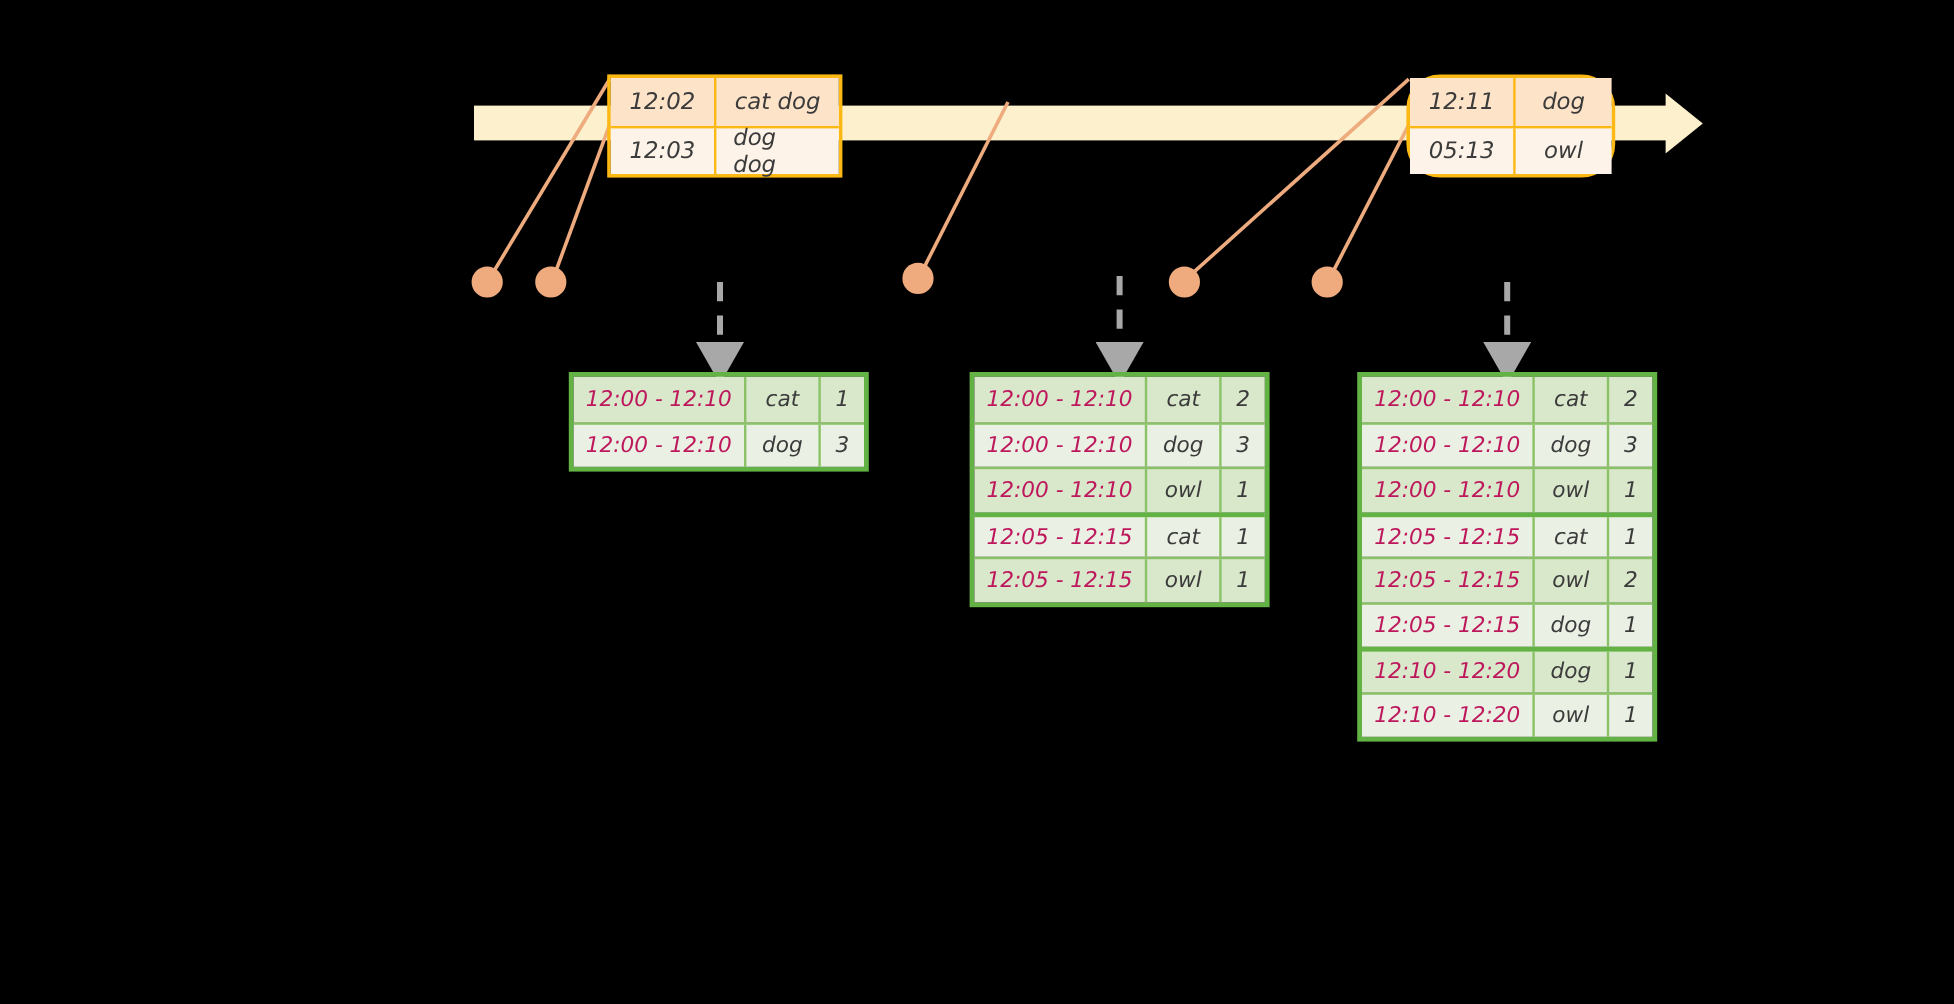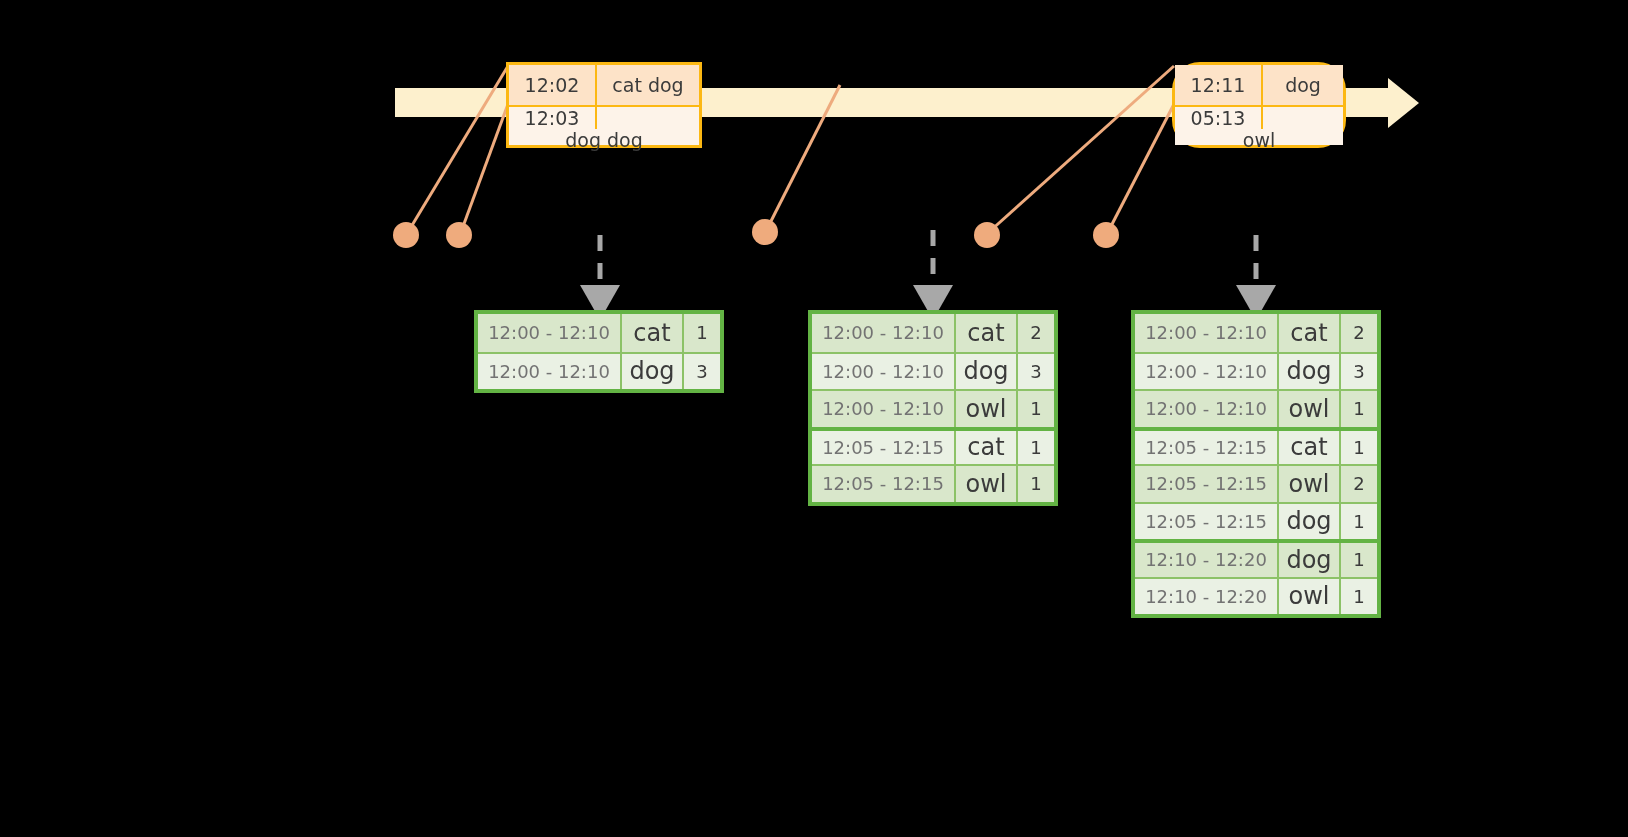--- a/index.html
+++ b/index.html
@@ -13,20 +13,21 @@
     position: relative;
     overflow: hidden;
     font-family: "DejaVu Sans", sans-serif;
   }
   #stage {
     position: absolute;
     left: 0; top: 0;
     width: 1628px;
     height: 837px;
     background: #000000;
+    font-style: italic;
   }
 
   
   .timeline-bar {
     position: absolute;
     left: 395px;
     top: 88px;
     width: 1000px;
     height: 29px;
     background: #fdf0cd;
@@ -50,21 +51,20 @@
     flex-direction: column;
     z-index: 5;
   }
   .event-row {
     display: flex;
     height: 40px;
     box-sizing: border-box;
   }
   .event-row + .event-row {
     border-top: 2px solid #fcb813;
-    flex-direction: column;
   }
   .event-row.shade-a { background: #fde3c8; }
   .event-row.shade-b { background: #fdf3e9; }
   .event-time {
     width: 88px;
     display: flex;
     align-items: center;
     justify-content: center;
     border-right: 2px solid #fcb813;
     box-sizing: border-box;
@@ -110,29 +110,29 @@
   }
   .tbl-row.shade-a { background: #d9e7cb; }
   .tbl-row.shade-b { background: #eaf1e4; }
   .tbl-row.sep-top { border-top: 4px solid #63b344; }
   .tbl-row + .tbl-row:not(.sep-top) { border-top: 2px solid #8cc267; }
   .cell-range {
     display: flex;
     align-items: center;
     justify-content: center;
     font-size: 18px;
-    color: #737373;
+    color: #be185d;
     border-right: 2px solid #8cc267;
     box-sizing: border-box;
   }
   .cell-word {
     display: flex;
     align-items: center;
     justify-content: center;
-    font-size: 24px;
+    font-size: 18px;
     color: #3b3b3b;
     border-right: 2px solid #8cc267;
     box-sizing: border-box;
   }
   .cell-count {
     display: flex;
     align-items: center;
     justify-content: center;
     font-size: 18px;
     color: #3b3b3b;

